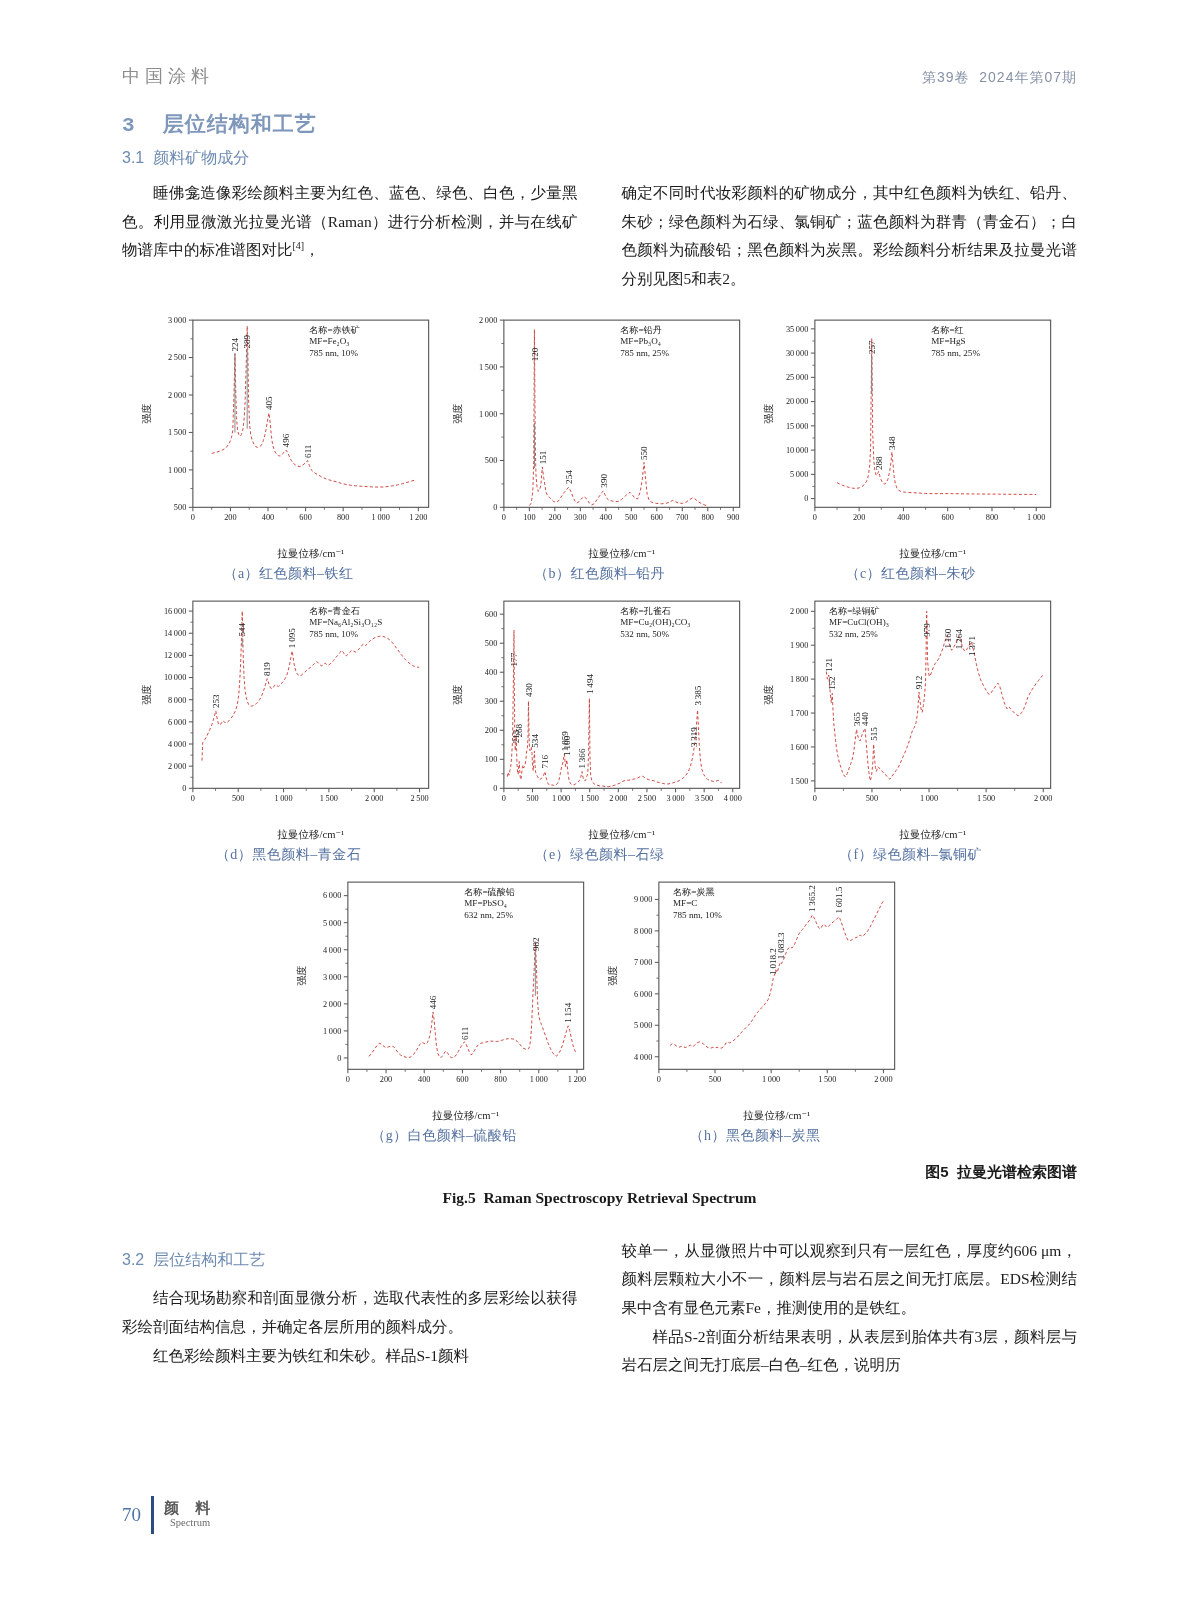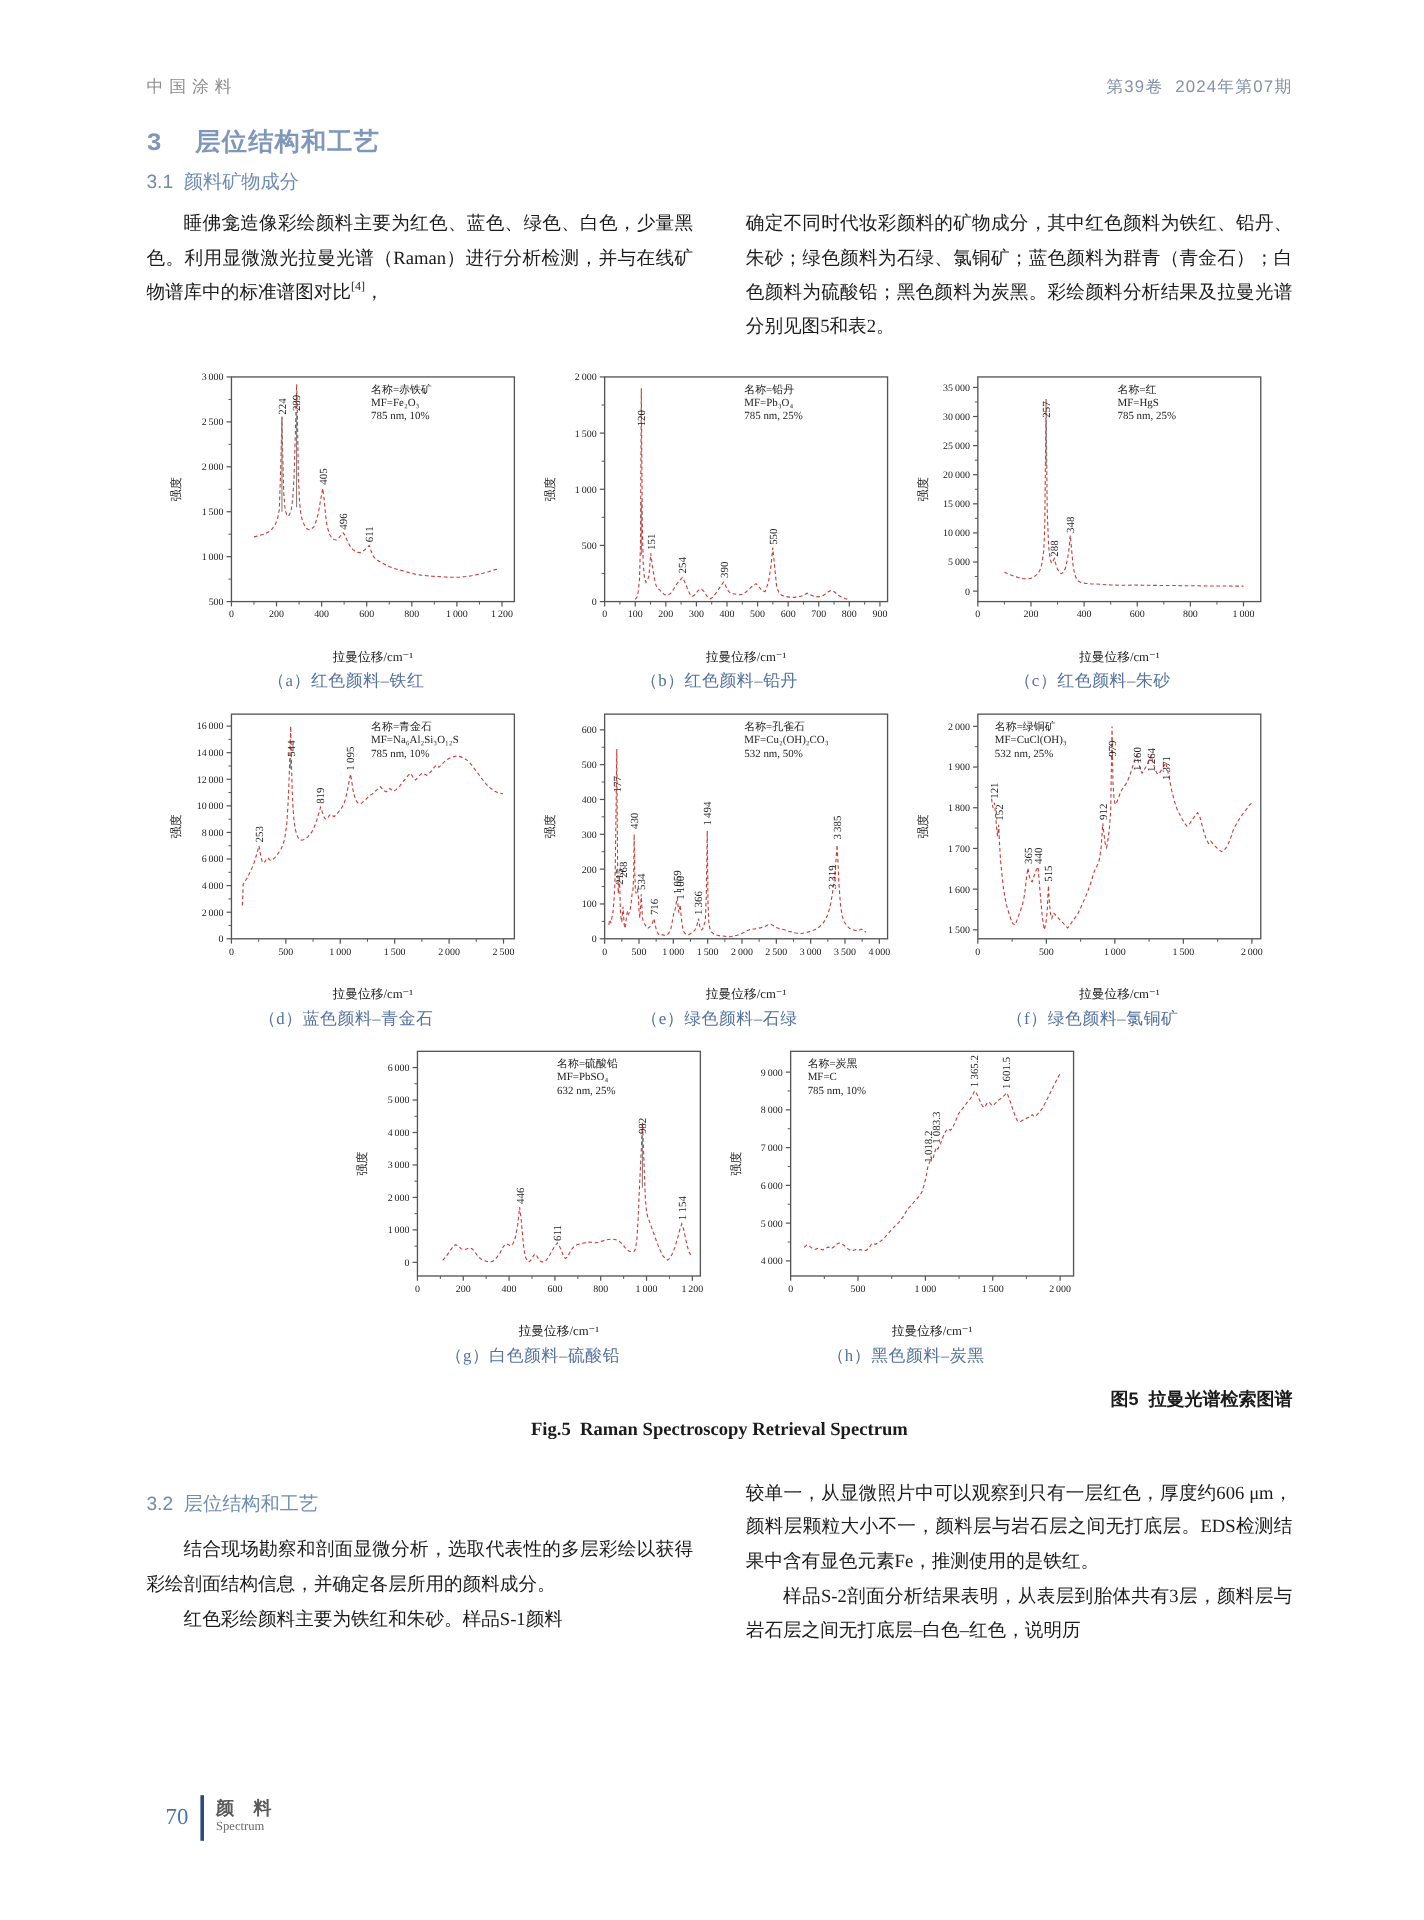--- a/index.html
+++ b/index.html
@@ -1,20 +1,20 @@
 <!DOCTYPE html>
 <html><head>
 <meta charset="utf-8">
 <style>
   html,body{margin:0;padding:0;background:#e8e8e8;}
   .page{width:1187px;height:1600px;position:relative;background:#ffffff;overflow:hidden;
         font-family:"Liberation Serif","DejaVu Serif",serif;color:#1b1b1b;}
   .content{padding:64px 110px 0 122px;}
   .pagehead{display:flex;justify-content:space-between;align-items:baseline;margin-bottom:22px;}
-  .journal-name{font-family:"Liberation Sans",sans-serif;font-size:14px;color:#8d8d8d;letter-spacing:5px;text-align:center;}
+  .journal-name{font-family:"Liberation Sans",sans-serif;font-size:18px;color:#8d8d8d;letter-spacing:5px;text-align:center;}
   .issue-info{font-family:"Liberation Sans",sans-serif;font-size:14px;color:#8691a5;letter-spacing:1px;white-space:pre;}
   .h-sec{font-family:Liberation Mono, monospace;font-weight:bold;font-size:21px;color:#7e97ba;
          margin:10px 0 10px 0;letter-spacing:1px;white-space:pre;}
   .h-sub{font-family:"Liberation Sans",sans-serif;font-weight:normal;font-size:16px;color:#6e8bb2;
          margin:8px 0 10px 0;white-space:pre;}
   .h-ssub{font-size:15.5px;margin:4px 0 4px 0;}
   .h-ssub .num{font-family:"Liberation Sans",sans-serif;color:#6e8bb2;margin-right:14px;}
   .twocol{display:flex;gap:44px;}
   .col{width:462px;font-size:15.5px;line-height:1.85;text-align:justify;}
   p{margin:0;}
@@ -23,21 +23,21 @@
   .figure-area{margin-top:16px;}
   .chartrow{display:flex;justify-content:center;gap:5px;}
   .cell{width:306px;}
   .cell svg{width:306px;height:255px;display:block;overflow:visible;}
   svg text{font-family:"Liberation Serif","DejaVu Serif",serif;}
   .ccap{text-align:center;color:#54719f;font-size:14px;margin:0 0 8px 0;letter-spacing:0.5px;}
   .figcap-zh{text-align:right;font-family:"Liberation Sans",sans-serif;font-weight:bold;
              font-size:15px;margin-top:10px;white-space:pre;}
   .figcap-en{text-align:center;font-weight:bold;font-size:15.5px;margin-top:7px;white-space:pre;}
   .bottom{margin-top:30px;}
-  .pagefoot{position:absolute;left:138px;bottom:66px;display:flex;align-items:center;}
+  .pagefoot{position:absolute;left:122px;bottom:66px;display:flex;align-items:center;text-align:center;}
   .pagefoot .pageno{font-size:19px;color:#4f74a8;margin-right:10px;}
   .pagefoot .bar{width:3px;height:38px;background:#2c4c7c;margin-right:10px;}
   .pagefoot .sec-zh{font-family:"Liberation Sans",sans-serif;font-weight:bold;font-size:15px;
                     color:#5a5a5a;letter-spacing:6px;line-height:1.1;white-space:pre;}
   .pagefoot .sec-en{font-size:10.5px;color:#6b6b6b;line-height:1.2;}
 </style>
 </head>
 <body>
 
 <div class="page">
@@ -289,21 +289,21 @@
               <polyline points="65.0,167.6 65.7,150.1 66.6,148.5 67.8,146.8 69.4,144.1 71.2,140.3 73.0,136.4 74.8,132.1 76.6,126.0 77.8,121.7 78.7,118.4 79.5,123.3 80.4,128.2 81.4,131.5 82.4,132.6 83.6,131.5 84.9,129.3 86.1,128.2 87.4,129.9 88.7,130.4 90.2,129.5 91.8,128.2 93.6,126.0 95.4,123.3 97.0,120.6 98.3,117.8 99.5,114.0 100.5,108.5 101.5,100.9 102.4,87.7 103.3,69.1 104.0,47.2 104.8,19.9 105.3,43.9 105.9,69.1 106.6,85.5 107.5,97.6 108.7,105.2 109.9,109.6 111.3,112.4 112.6,113.4 114.1,113.8 115.6,113.3 117.1,112.4 118.7,111.3 120.3,109.6 122.0,107.4 123.7,104.1 125.5,99.8 127.2,94.3 129.4,86.6 130.6,89.9 131.7,93.7 132.9,95.9 134.1,96.5 135.4,95.4 136.7,93.2 138.0,92.6 139.3,93.7 140.7,94.3 142.0,93.2 143.4,91.6 144.7,89.9 146.1,88.3 147.4,86.1 148.8,83.3 150.1,79.0 151.4,73.5 152.8,65.8 154.1,59.3 155.0,64.7 155.9,71.3 157.1,76.8 158.3,80.6 159.8,82.8 161.3,83.9 163.1,83.3 164.9,81.7 166.7,80.1 168.5,78.4 170.3,76.8 172.1,75.7 173.8,74.0 175.6,72.4 177.2,70.8 178.6,69.7 180.1,71.3 181.6,72.9 183.3,74.0 184.9,72.9 186.5,71.3 187.9,72.4 189.5,73.5 191.3,72.4 193.1,70.8 195.1,68.6 197.1,65.8 199.2,63.6 201.2,60.9 203.0,58.7 204.6,60.4 206.1,63.1 207.6,64.2 209.2,62.5 211.0,60.4 212.8,58.7 214.8,59.3 216.9,60.4 218.9,58.7 220.9,56.5 222.9,53.8 224.8,52.1 226.7,53.8 228.5,52.1 230.6,50.0 232.7,47.8 234.9,46.7 237.0,45.6 239.3,45.0 241.5,44.5 243.7,44.8 246.0,45.6 248.2,46.7 250.5,48.3 252.7,50.5 254.9,53.2 257.2,56.5 259.4,59.3 261.7,62.5 263.9,65.3 266.1,68.0 268.4,70.2 270.6,71.8 272.9,73.5 275.1,74.6 277.4,75.1 279.6,75.5" fill="none" stroke="#c93a35" stroke-width="0.9" stroke-dasharray="3 2.2"></polyline>
               <text font-size="9" fill="#222" transform="translate(81.8726923076923 115.6360946745562) rotate(-90)">253</text>
               <line x1="104.75076923076924" y1="54.88165680473372" x2="104.75076923076924" y2="46.12426035502958" stroke="#808080" stroke-width="0.9"></line>
               <text font-size="9" fill="#222" transform="translate(107.95076923076924 45.029585798816555) rotate(-90)">544</text>
               <text font-size="9" fill="#222" transform="translate(132.59499999999997 83.8905325443787) rotate(-90)">819</text>
               <text font-size="9" fill="#222" transform="translate(157.32884615384614 56.523668639053255) rotate(-90)">1 095</text>
               <text x="171" y="23" font-size="9" fill="#222">名称=青金石</text>
               <text x="171" y="34" font-size="9" fill="#222">MF=Na₆Al₂Si₃O₁₂S</text>
               <text x="171" y="45" font-size="9" fill="#222">785 nm, 10%</text>
             </svg>
-          <div class="ccap">（d）蓝色颜料–青金石</div>
+          <div class="ccap">（d）黑色颜料–青金石</div>
         </div>
         <div class="cell">
           <svg class="spec" viewBox="0 0 302 252">
               <rect x="56" y="10" width="233" height="185" fill="none" stroke="#555555" stroke-width="1.1"></rect>
               <line x1="52" y1="195" x2="56" y2="195" stroke="#555555" stroke-width="1"></line>
               <text x="49.5" y="197.8" text-anchor="end" font-size="8.2" fill="#222">0</text>
               <line x1="53.5" y1="180.65891472868216" x2="56" y2="180.65891472868216" stroke="#555555" stroke-width="0.8"></line>
               <line x1="52" y1="166.31782945736433" x2="56" y2="166.31782945736433" stroke="#555555" stroke-width="1"></line>
               <text x="49.5" y="169.11782945736434" text-anchor="end" font-size="8.2" fill="#222">100</text>
               <line x1="53.5" y1="151.97674418604652" x2="56" y2="151.97674418604652" stroke="#555555" stroke-width="0.8"></line>

